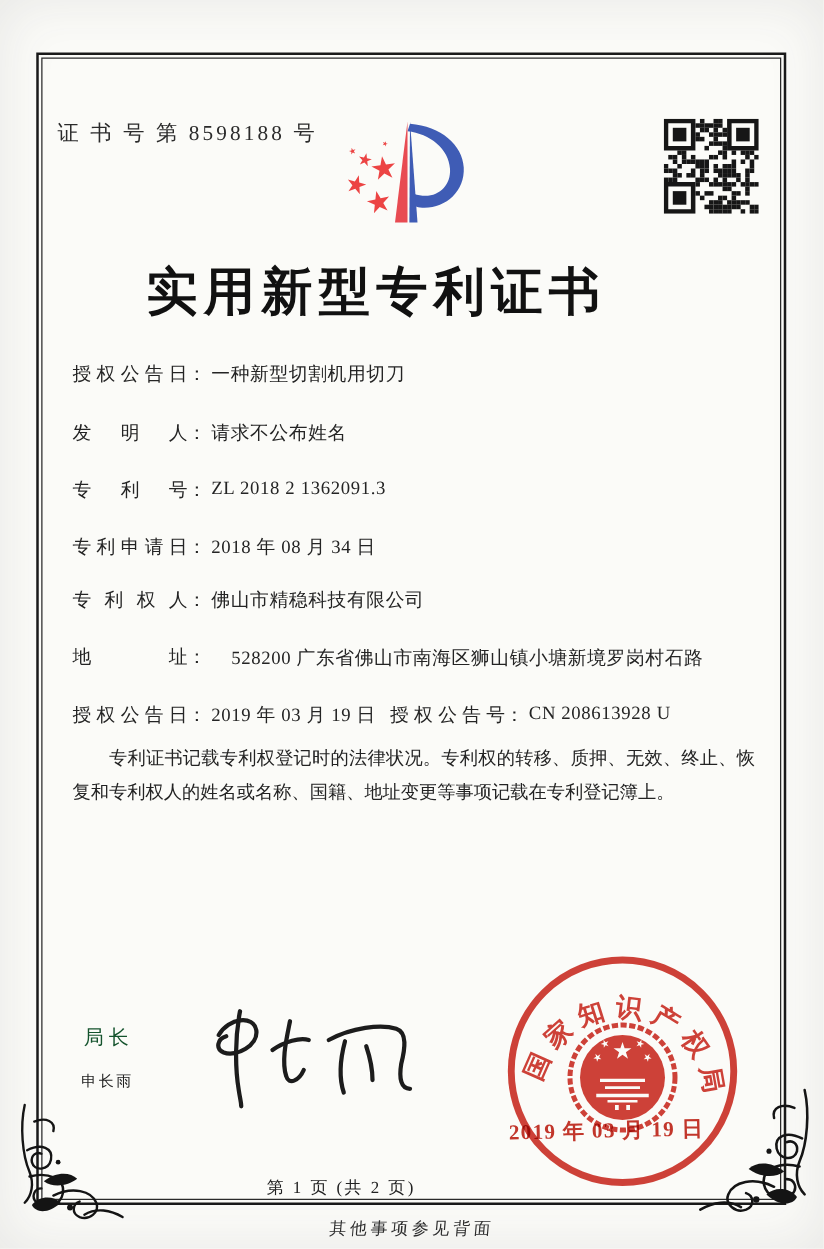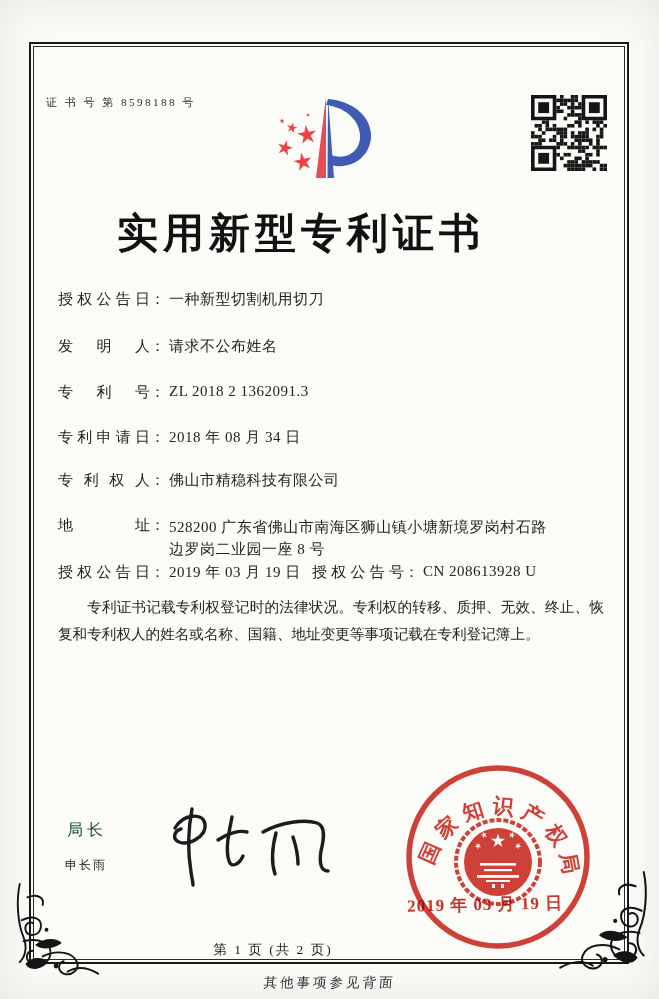--- a/index.html
+++ b/index.html
@@ -6,29 +6,29 @@
   body{
     width:659px;height:999px;position:relative;overflow:hidden;
     background:#fbfbf8;
     font-family:"Liberation Serif","DejaVu Serif",serif;
     color:#1d1d1d;
   }
   .vignette{position:absolute;inset:0;box-shadow:inset 0 0 46px rgba(60,60,70,.10);pointer-events:none;z-index:9;}
   
   .frame{position:absolute;left:29px;top:42px;width:600px;height:922px;box-sizing:border-box;border:2.5px solid #1a1a1a;z-index:1;}
   .frame-inner{position:absolute;inset:2px;border:1px solid #2b2b2b;}
-  .cert-no{position:absolute;left:46px;top:95px;font-size:11px;letter-spacing:2.5px;color:#2a2a2a;z-index:3;}
+  .cert-no{position:absolute;left:46px;top:95px;font-size:17px;letter-spacing:2.5px;color:#2a2a2a;z-index:3;}
   .logo{position:absolute;left:258px;top:92px;z-index:3;}
   .qr{position:absolute;left:531px;top:95px;z-index:3;}
   .title{position:absolute;left:29px;top:206px;width:544px;text-align:center;font-size:41px;font-weight:bold;letter-spacing:5px;color:#111;z-index:3;}
   .frow{position:absolute;left:58px;font-size:15px;color:#242424;z-index:3;white-space:nowrap;}
   .flab{display:inline-block;width:92px;text-align:justify;text-align-last:justify;vertical-align:top;}
   .colon{display:inline-block;vertical-align:top;}
   .fval{display:inline-block;letter-spacing:.5px;margin-left:4px;vertical-align:top;}
-  .fval-block{display:inline-block;margin-left:4px;letter-spacing:.5px;vertical-align:top;line-height:22px;white-space:normal;width:452px;}
+  .fval-block{display:inline-block;margin-left:20px;letter-spacing:.5px;vertical-align:top;line-height:22px;white-space:normal;width:452px;}
   .frow2{position:absolute;display:inline-block;}
   .paras{position:absolute;left:58px;top:594px;width:546px;font-size:14.6px;line-height:26.5px;text-align:justify;color:#232323;z-index:3;}
   .paras p{margin:0;text-indent:2em;}
   .sig-title{position:absolute;left:67px;top:820px;font-size:16px;letter-spacing:4px;color:#14532d;z-index:3;}
   .sig-name{position:absolute;left:65px;top:857px;font-size:12px;letter-spacing:2px;color:#222;z-index:3;}
   .sig-svg{position:absolute;left:163px;top:804px;z-index:3;}
   .seal{position:absolute;left:396px;top:762px;z-index:5;mix-blend-mode:multiply;opacity:.95;}
   .seal-date{position:absolute;left:407px;top:893px;z-index:6;color:#c5372c;font-size:17px;font-weight:bold;letter-spacing:1px;transform:rotate(-1.2deg);mix-blend-mode:multiply;}
   .page-info{position:absolute;left:29px;top:941px;width:488px;text-align:center;font-size:13.5px;letter-spacing:2px;color:#222;z-index:3;}
   .back-note{position:absolute;left:0;top:974px;width:659px;text-align:center;font-size:13.5px;letter-spacing:3px;color:#2e2e2e;transform:skewX(-5deg);z-index:3;}
@@ -236,21 +236,21 @@
 <div class="frow" style="top:383px">
   <span class="flab">专利号</span><span class="colon">：</span><span class="fval">ZL 2018 2 1362091.3</span>
 </div>
 <div class="frow" style="top:428px">
   <span class="flab">专利申请日</span><span class="colon">：</span><span class="fval">2018 年 08 月 34 日</span>
 </div>
 <div class="frow" style="top:471px">
   <span class="flab">专利权人</span><span class="colon">：</span><span class="fval">佛山市精稳科技有限公司</span>
 </div>
 <div class="frow" style="top:516px">
-  <span class="flab">地址</span><span class="colon">：</span><span class="fval-block"><div>528200 广东省佛山市南海区狮山镇小塘新境罗岗村石路</div><div>边罗岗二业园一座 8 号</div></span>
+  <span class="flab">地址</span><span class="colon">：</span><span class="fval-block"><div>528200 广东省佛山市南海区狮山镇小塘新境罗岗村石路</div></span>
 </div>
 <div class="frow" style="top:563px">
   <span class="flab">授权公告日</span><span class="colon">：</span><span class="fval">2019 年 03 月 19 日</span>
   <span class="frow2" style="left:254px"><span class="flab">授权公告号</span><span class="colon">：</span><span class="fval">CN 208613928 U</span></span>
 </div>
 
 <div class="paras">
   <p>专利证书记载专利权登记时的法律状况。专利权的转移、质押、无效、终止、恢复和专利权人的姓名或名称、国籍、地址变更等事项记载在专利登记簿上。</p>
 </div>
 

